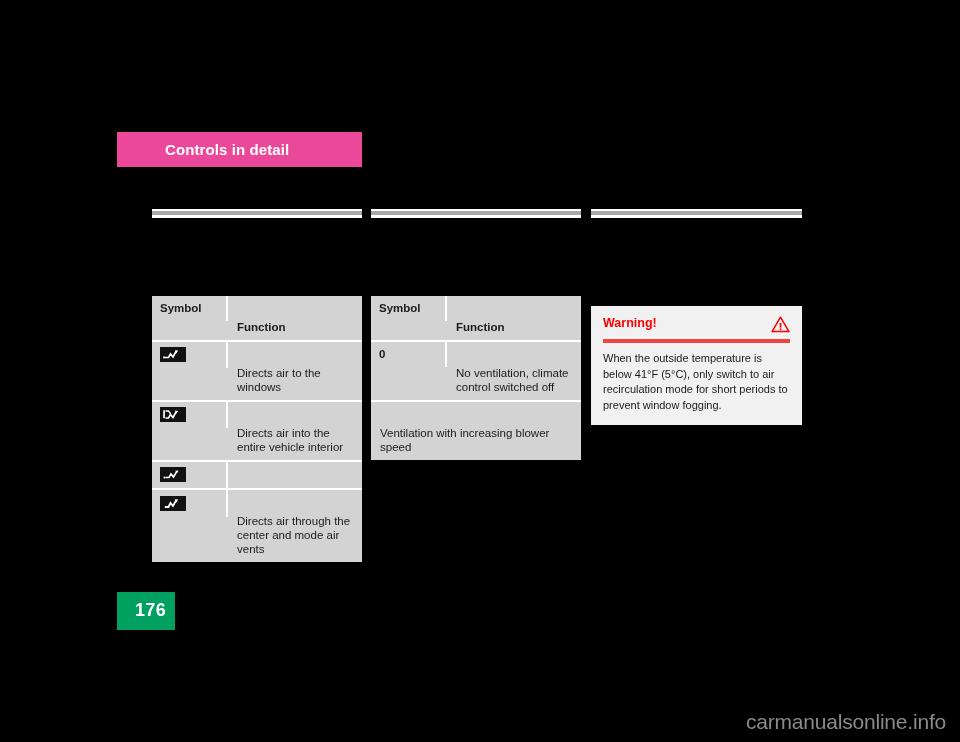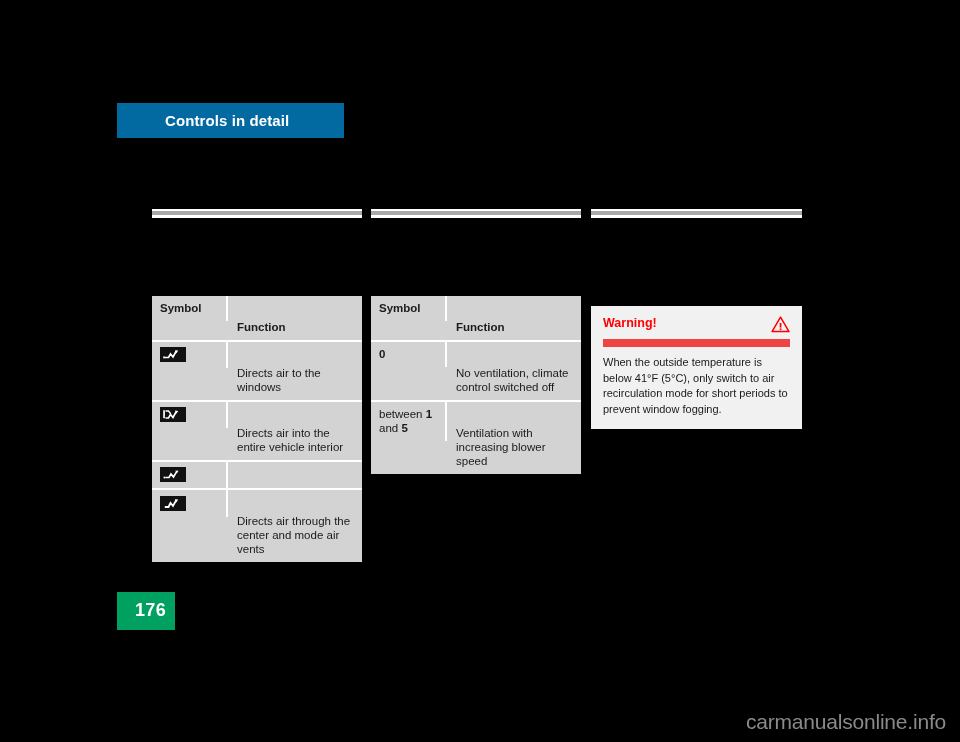--- a/index.html
+++ b/index.html
@@ -13,24 +13,24 @@
     position: relative;
     overflow: hidden;
     font-family: "Liberation Sans", sans-serif;
     -webkit-font-smoothing: antialiased;
   }
 
   
   .chapter-header {
     position: absolute;
     left: 117px;
-    top: 103px;
-    width: 227px;
+    top: 132px;
+    width: 245px;
     height: 35px;
-    background: #0369a1;
+    background: #ec4899;
   }
   .chapter-header-title {
     position: absolute;
     left: 48px;
     top: 9px;
     font-size: 15px;
     font-weight: bold;
     color: #ffffff;
     letter-spacing: 0.1px;
     white-space: nowrap;
@@ -115,21 +115,21 @@
     width: 211px;
     box-sizing: border-box;
     background: #f1f1f1;
     padding: 10px 12px 12px 12px;
   }
   .warning-head {
     display: flex;
     align-items: flex-start;
     justify-content: space-between;
     padding-bottom: 6px;
-    border-bottom: 8px solid #ef4444;
+    border-bottom: 4px solid #ef4444;
   }
   .warning-title {
     color: #ff0000;
     font-weight: bold;
     font-size: 12.5px;
     line-height: 15px;
   }
   .warning-triangle { width: 19px; height: 17px; }
   .warning-text {
     margin-top: 8px;
@@ -251,24 +251,20 @@
   </div>
 
   <div class="spec-row">
     <div class="cell-symbol">
       <b>0</b>
     </div>
     <div class="cell-function">No ventilation, climate control switched off</div>
   </div>
 
   <div class="spec-row">
-    <div class="cell-symbol">
-      <span>between </span><b>1</b><br>
-      <span>and </span><b>5</b>
-    </div>
     <div class="cell-function">Ventilation with increasing blower speed</div>
   </div>
 
 </div>
 
 <div class="warning-box">
   <div class="warning-head">
     <span class="warning-title">Warning!</span>
     <span class="warning-triangle">
       <svg width="19" height="17" viewBox="0 0 19 17">

